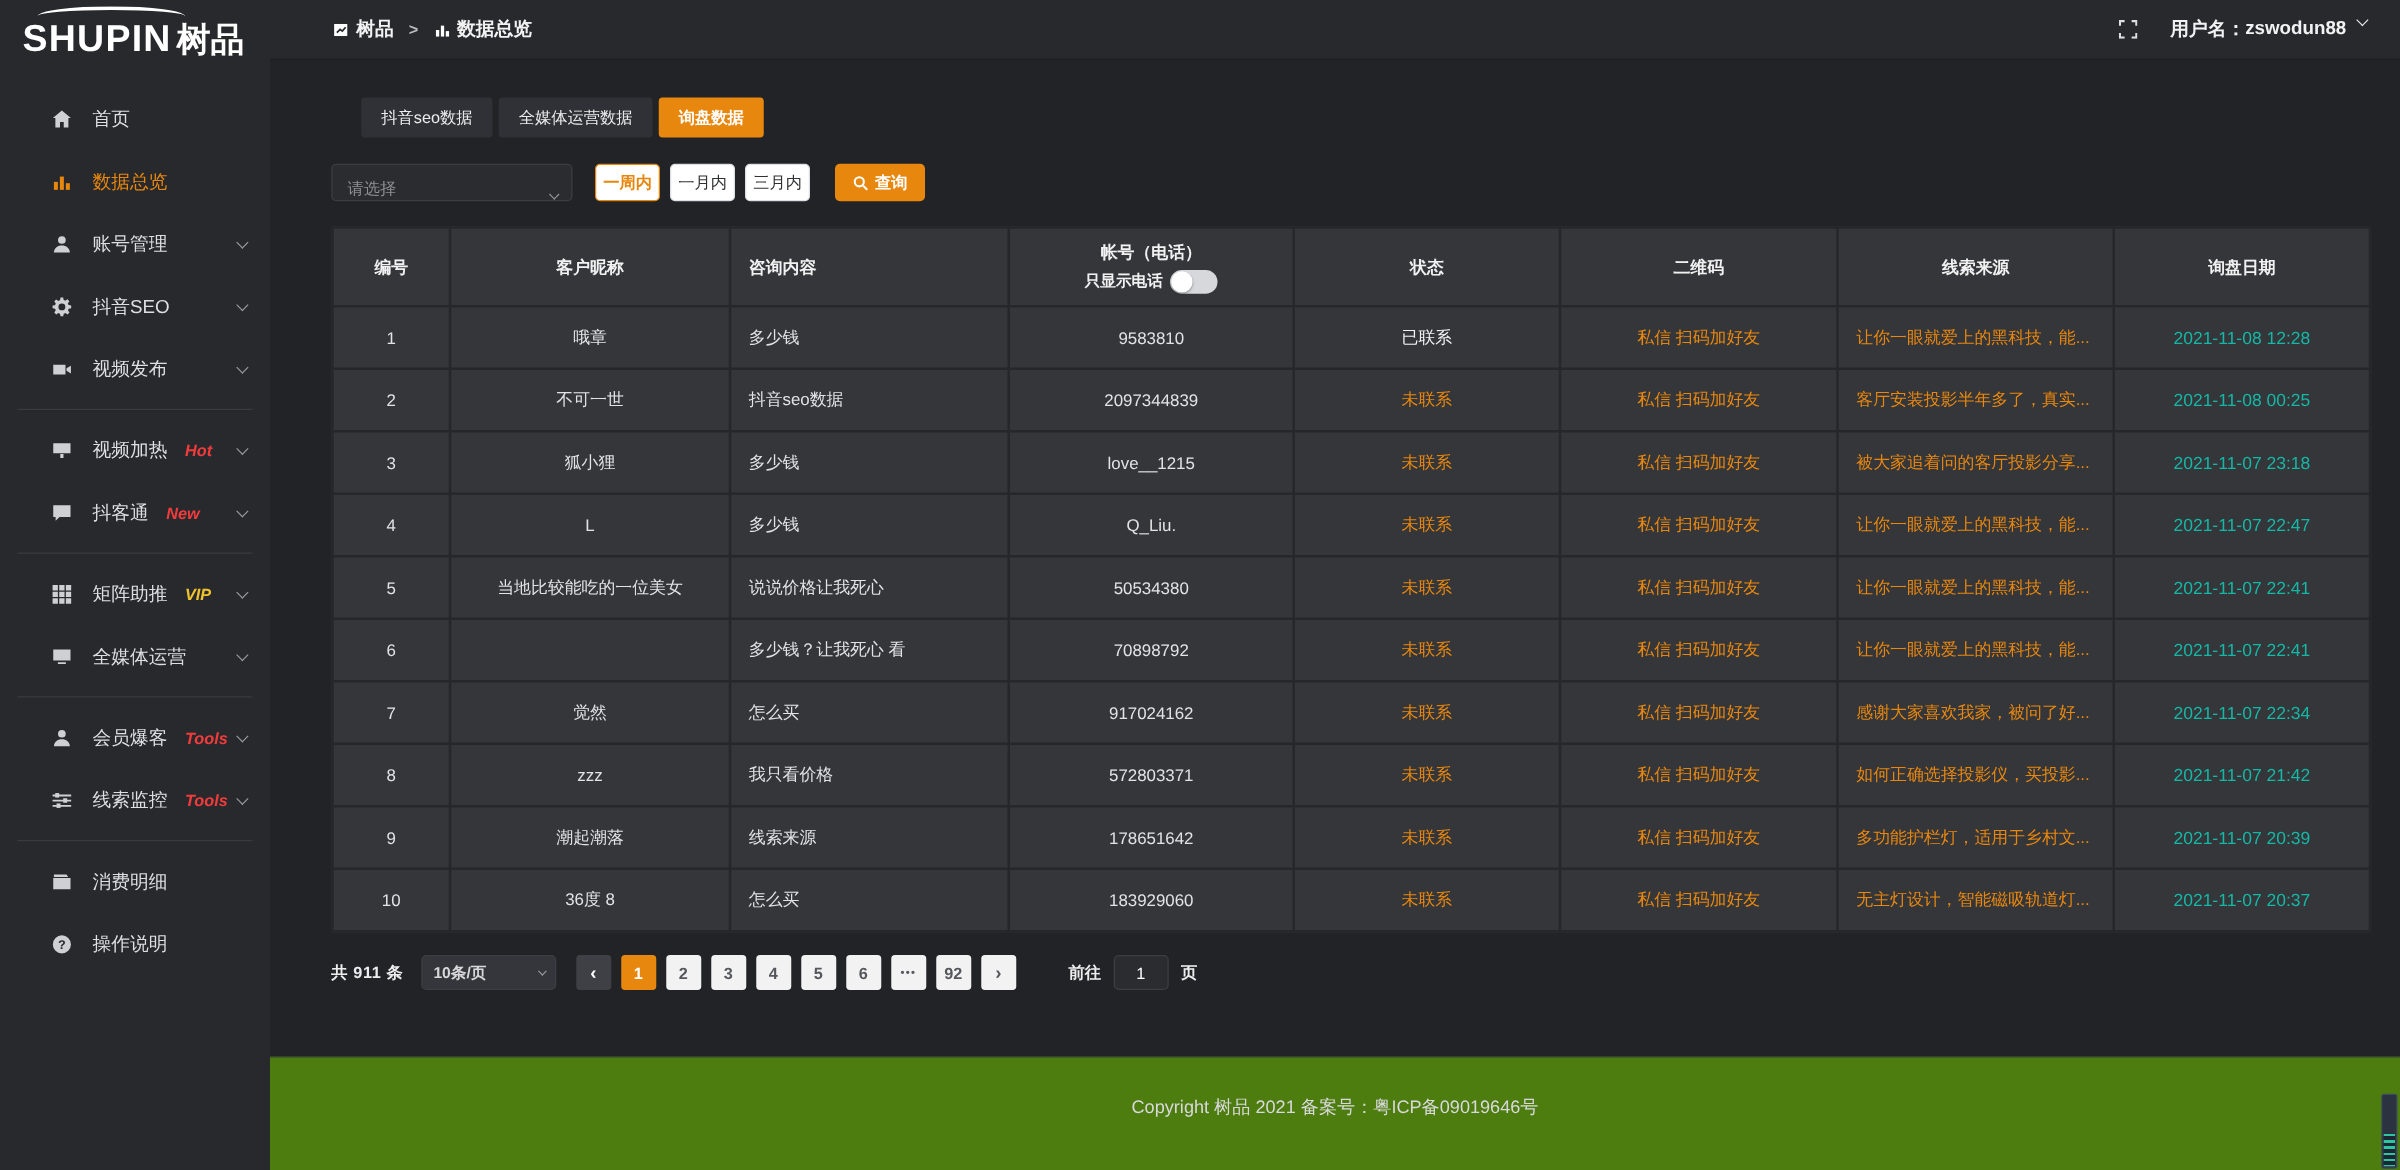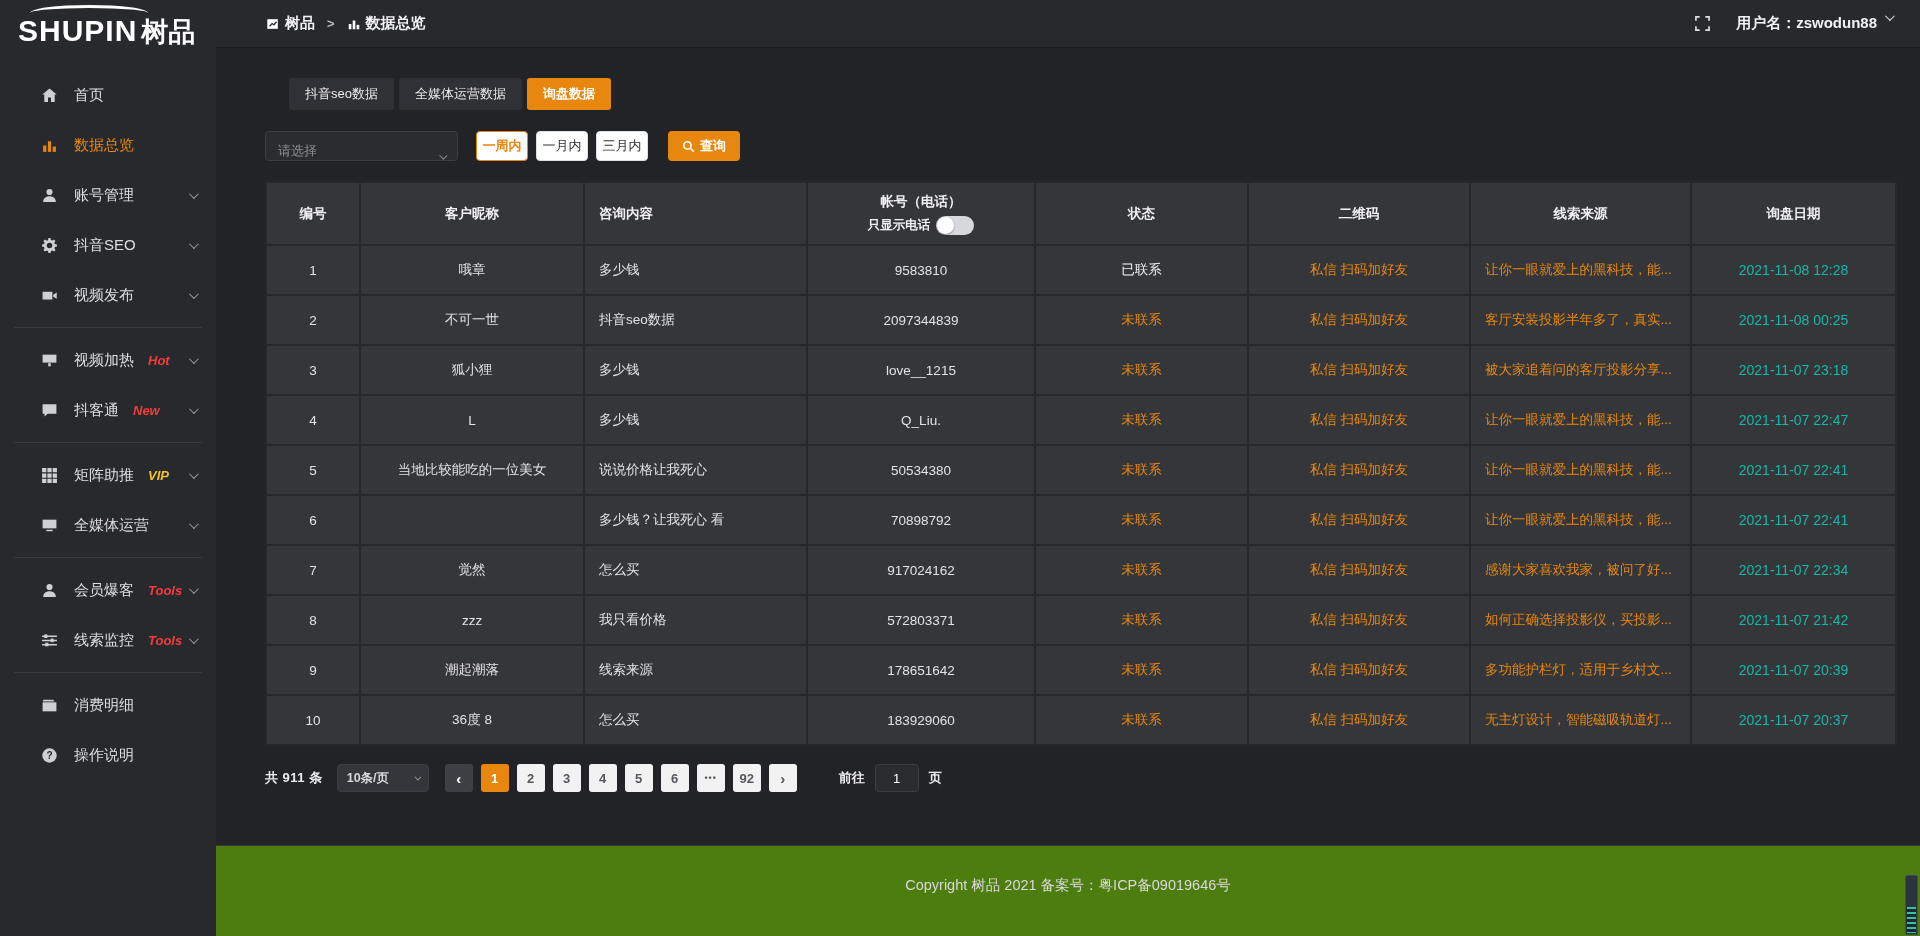--- a/index.html
+++ b/index.html
@@ -71,21 +71,21 @@
             display:inline-block; cursor:pointer; }
   .toggle::after { content:''; position:absolute; left:1px; top:1px; width:17px; height:17px;
                    border-radius:50%; background:#fff; box-shadow:0 1px 2px rgba(0,0,0,.35); }
   .cell-status { color:#e8870e; }
   .cell-status.contacted { color:#f2f2f3; }
   .cell-link { color:#e8870e; cursor:pointer; }
   .cell-date { color:#14b8a6; font-size:14px; }
   
   .pagination { margin-top:18px; display:flex; align-items:center; font-size:13px; color:#ededee; }
   .pg-total { font-weight:bold; margin-right:14px; letter-spacing:0.5px; }
-  .pg-size { width:92px; height:28px; background:#35363b; border:1px solid #3d3e43; border-radius:4px;
+  .pg-size { width:108px; height:28px; background:#35363b; border:1px solid #3d3e43; border-radius:4px;
              display:flex; align-items:center; padding:0 9px; font-size:12.5px; color:#d8d8da;
              font-weight:bold; cursor:pointer; }
   .pg-size .chev { margin-left:auto; width:5px; height:5px; border-color:#9a9b9f; }
   .pg-btn { min-width:28px; height:28px; padding:0 5px; margin-left:8px; border-radius:3px;
             background:#f2f2f3; color:#55575c; font-size:13px; font-weight:bold; display:flex;
             align-items:center; justify-content:center; cursor:pointer; }
   .pg-btn.prev { background:#3f4045; color:#fff; margin-left:16px; }
   .pg-btn.active { background:#e8870e; color:#fff; }
   .pg-arrow { font-size:15px; line-height:1; }
   .pg-goto { display:flex; align-items:center; margin-left:42px; font-weight:bold; }

